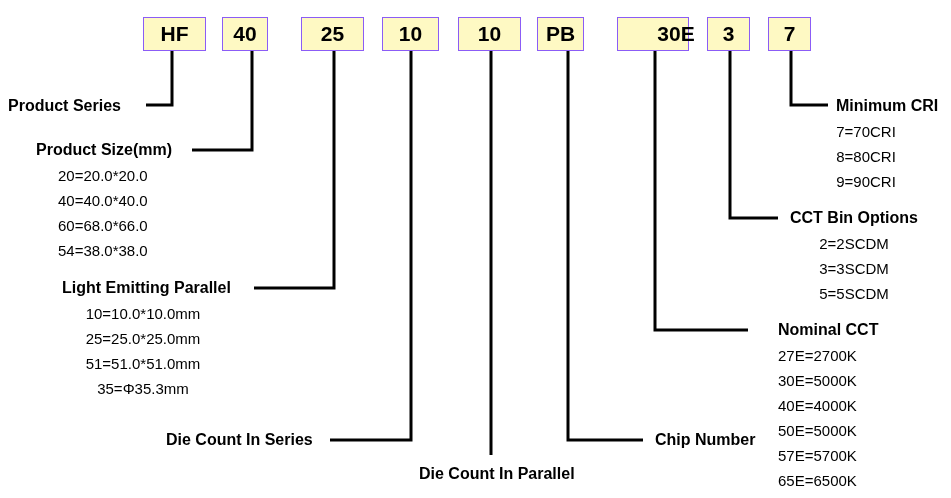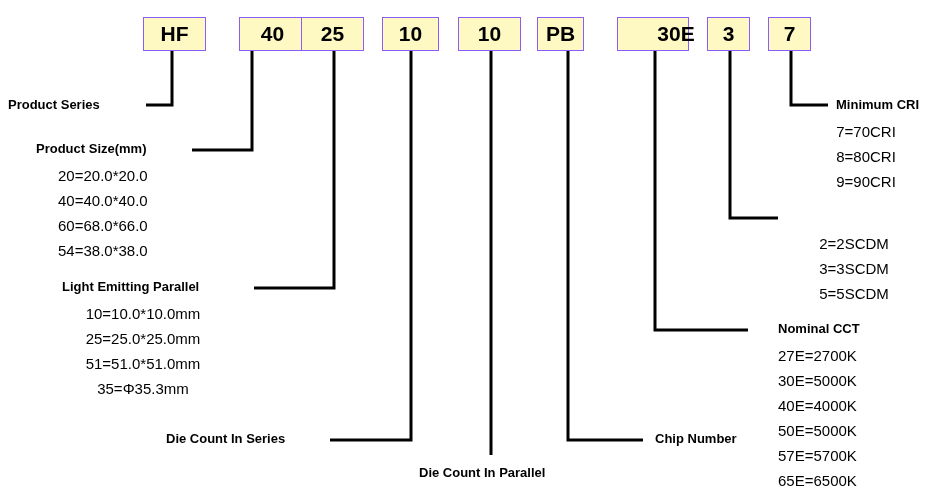--- a/index.html
+++ b/index.html
@@ -26,21 +26,21 @@
     font-size:21px;
     letter-spacing:0px;
     height:34px;
     box-sizing:border-box;
   }
 
   
   .callout{
     position:absolute;
     font-weight:bold;
-    font-size:13px;
+    font-size:16px;
     white-space:nowrap;
     line-height:1;
   }
 
   
   .opt-list{
     position:absolute;
     font-size:15px;
     font-weight:normal;
     line-height:25px;
@@ -71,21 +71,21 @@
 
       <path d="M 655,51 L 655,330 L 748,330"></path>
 
       <path d="M 730,51 L 730,218 L 778,218"></path>
 
       <path d="M 791,51 L 791,105 L 828,105"></path>
     </g>
   </svg>
 
   <div class="code-box" style="left:143px;top:17px;width:63px;">HF</div>
-  <div class="code-box" style="left:239px;top:17px;width:67px;">40</div>
+  <div class="code-box" style="left:222px;top:17px;width:46px;">40</div>
   <div class="code-box" style="left:301px;top:17px;width:63px;">25</div>
   <div class="code-box" style="left:382px;top:17px;width:57px;">10</div>
   <div class="code-box" style="left:458px;top:17px;width:63px;">10</div>
   <div class="code-box" style="left:537px;top:17px;width:47px;">PB</div>
   <div class="code-box" style="left:617px;top:17px;width:72px;padding-left:46px;">30E</div>
   <div class="code-box" style="left:707px;top:17px;width:43px;">3</div>
   <div class="code-box" style="left:768px;top:17px;width:43px;">7</div>
 
   <div class="callout" style="left:8px;top:98px;">Product Series</div>
 
@@ -114,20 +114,21 @@
   <div class="callout" style="left:778px;top:322px;">Nominal CCT</div>
   <div class="opt-list" style="left:778px;top:343px;">
     <div>27E=2700K</div>
     <div>30E=5000K</div>
     <div>40E=4000K</div>
     <div>50E=5000K</div>
     <div>57E=5700K</div>
     <div>65E=6500K</div>
   </div>
 
+  <div class="callout" style="left:790px;top:210px;">CCT Bin Options</div>
   <div class="opt-list center" style="left:778px;top:231px;width:152px;">
     <div>2=2SCDM</div>
     <div>3=3SCDM</div>
     <div>5=5SCDM</div>
   </div>
 
   <div class="callout" style="left:836px;top:98px;">Minimum CRI</div>
   <div class="opt-list center" style="left:790px;top:119px;width:152px;">
     <div>7=70CRI</div>
     <div>8=80CRI</div>

